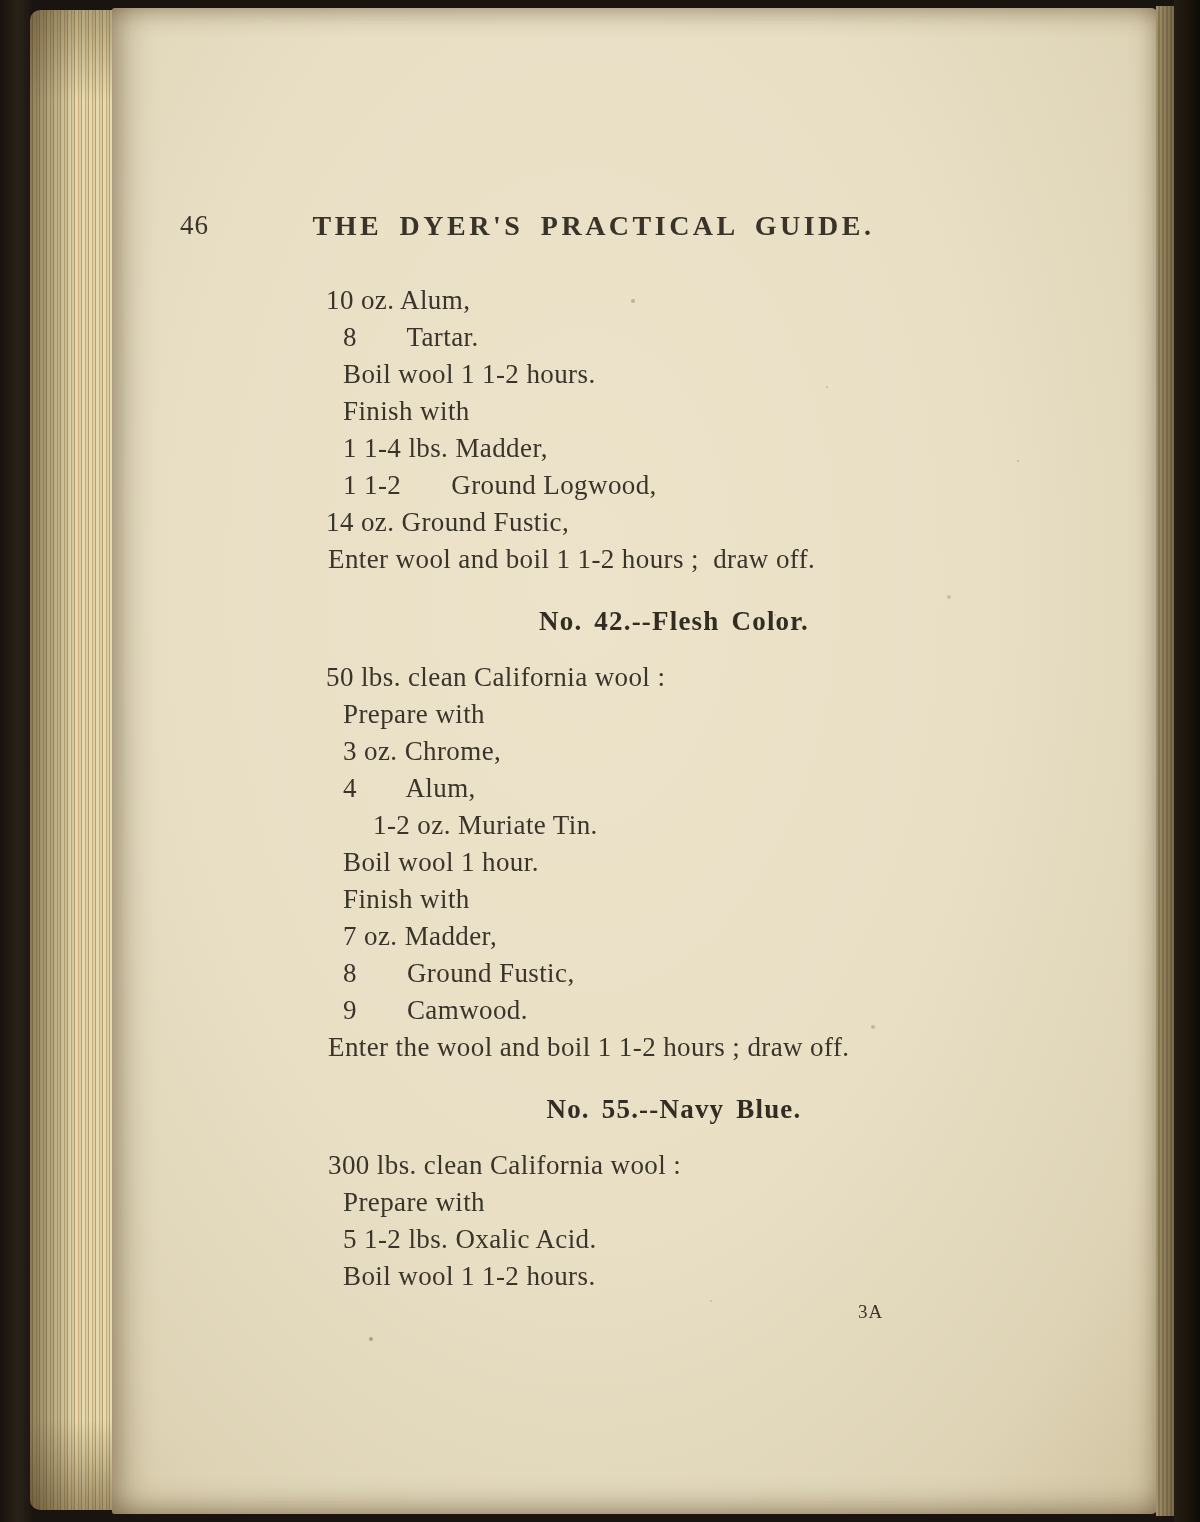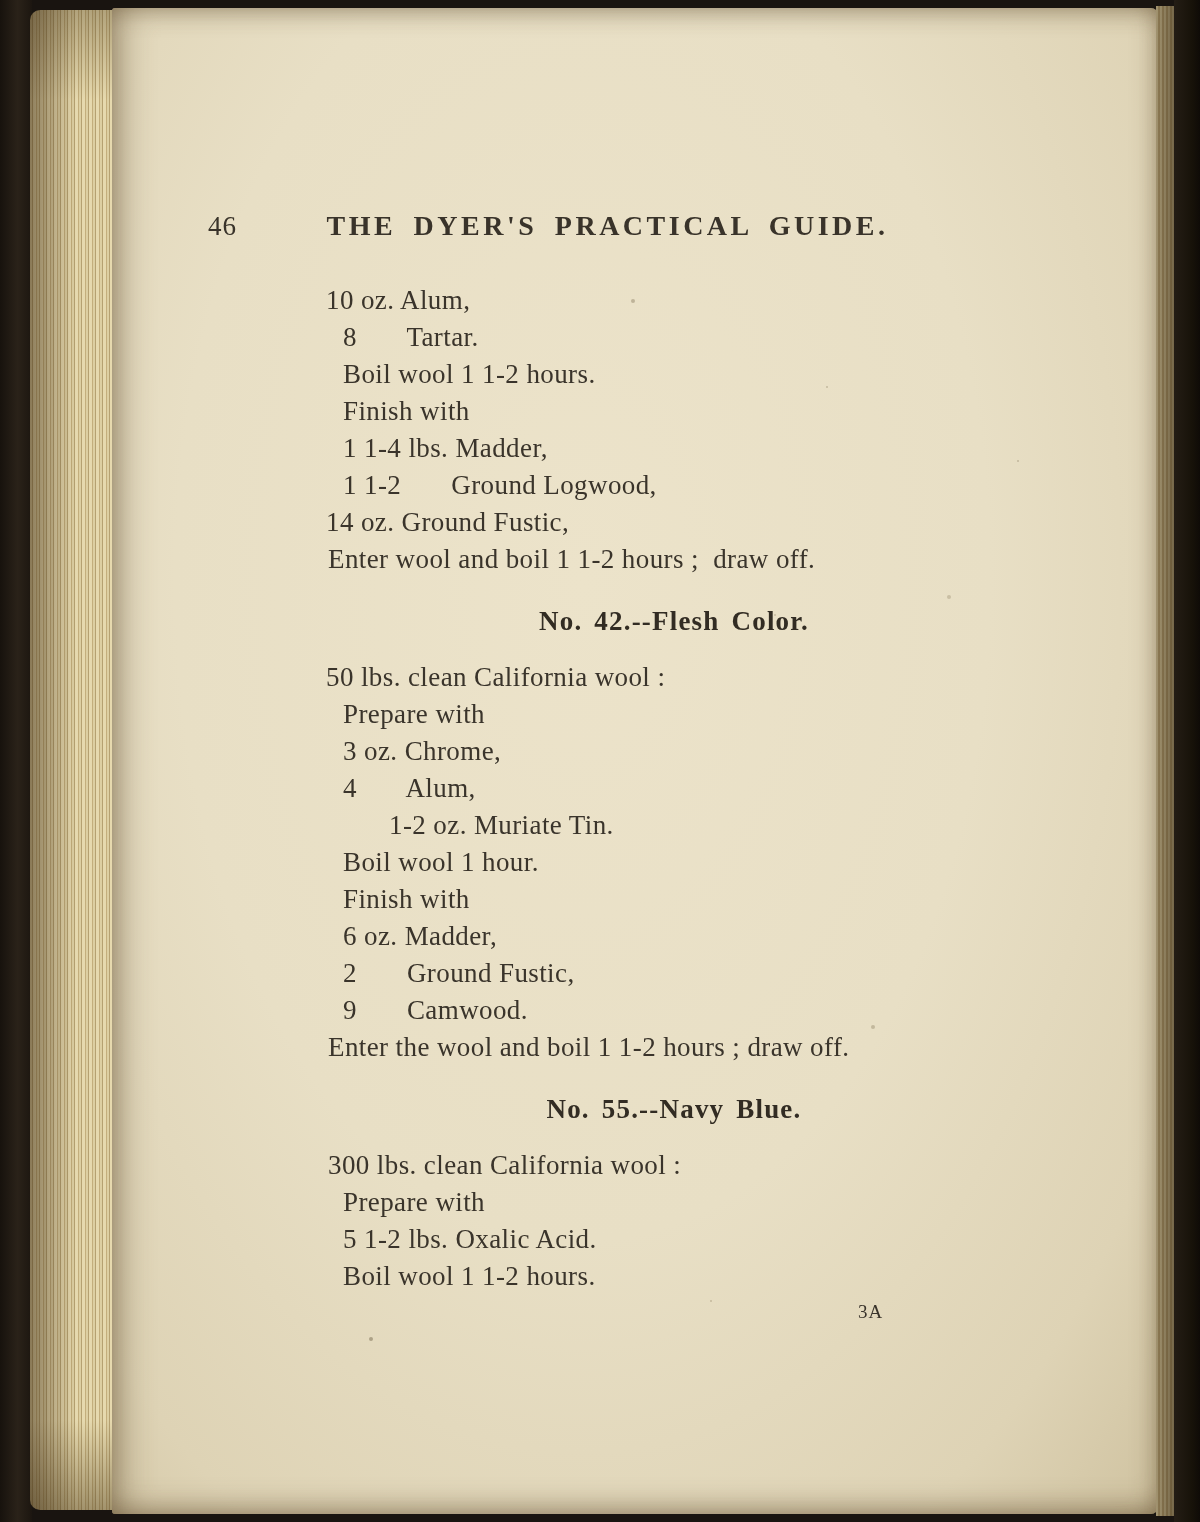--- a/index.html
+++ b/index.html
@@ -78,23 +78,23 @@
       662px 606px 0 rgba(110,95,65,0.28),
       836px 588px 0 1px rgba(110,95,65,0.25),
       905px 452px 0 rgba(110,95,65,0.30),
       760px 1018px 0 1px rgba(110,95,65,0.30),
       408px 1228px 0 rgba(110,95,65,0.28),
       258px 1330px 0 1px rgba(90,78,52,0.40),
       598px 1292px 0 rgba(110,95,65,0.28);
   }
   .header {
     display: flex;
-    align-items: center;
+    align-items: flex-start;
     margin-top: 202px;
-    padding-left: 96px;
+    padding-left: 68px;
     padding-right: 180px;
     color: #39332a;
   }
   .pagenum {
     font-size: 27px;
     letter-spacing: 1px;
   }
   .running {
     flex: 1;
     text-align: center;
@@ -109,21 +109,21 @@
     width: 724px;
     font-size: 27px;
     line-height: 37px;
     color: #3a342b;
     letter-spacing: 0.4px;
   }
   .line { white-space: pre; }
   .i0 { margin-left: 16px; }
   .i1 { margin-left: 14px; }
   .i2 { margin-left: 31px; }
-  .i3 { margin-left: 77px; }
+  .i3 { margin-left: 61px; }
   .heading {
     text-align: center;
     font-weight: bold;
     font-size: 27px;
     letter-spacing: 1.2px;
     word-spacing: 4px;
     margin: 25px 0 19px 0;
     color: #322c23;
     white-space: pre;
   }
@@ -163,22 +163,22 @@
       <div class="line i0">Enter wool and boil 1 1-2 hours ;  draw off.</div>
 
       <div class="heading">No. 42.--Flesh Color.</div>
       <div class="line i1">50 lbs. clean California wool :</div>
       <div class="line i2">Prepare with</div>
       <div class="line i2">3 oz. Chrome,</div>
       <div class="line i2">4       Alum,</div>
       <div class="line i3">1-2 oz. Muriate Tin.</div>
       <div class="line i2">Boil wool 1 hour.</div>
       <div class="line i2">Finish with</div>
-      <div class="line i2">6 oz. Madder,</div>
-      <div class="line i2">2       Ground Fustic,</div>
+      <div class="line i2">7 oz. Madder,</div>
+      <div class="line i2">8       Ground Fustic,</div>
       <div class="line i2">9       Camwood.</div>
       <div class="line i0">Enter the wool and boil 1 1-2 hours ; draw off.</div>
 
       <div class="heading">No. 55.--Navy Blue.</div>
       <div class="line i0">300 lbs. clean California wool :</div>
       <div class="line i2">Prepare with</div>
       <div class="line i2">5 1-2 lbs. Oxalic Acid.</div>
       <div class="line i2">Boil wool 1 1-2 hours.</div>
     </div>
 

